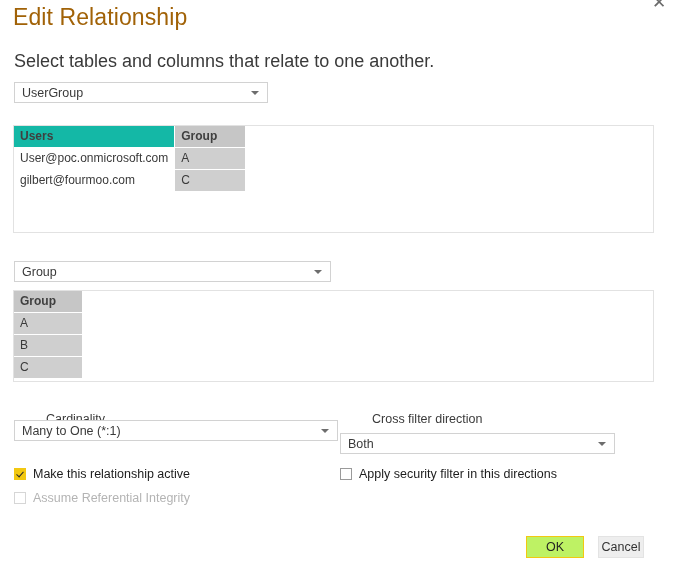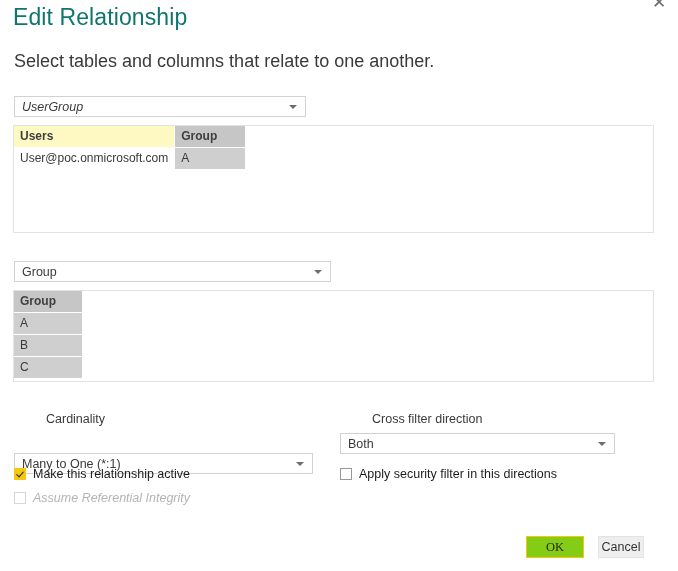--- a/index.html
+++ b/index.html
@@ -31,21 +31,21 @@
     font-family: "Liberation Sans", sans-serif;
   }
 
   
   .dialog-title {
     position: absolute;
     left: 13px;
     top: 4px;
     font-size: 23px;
     font-weight: normal;
-    color: #0f766e;
+    color: #a16207;
     letter-spacing: .1px;
   }
   .dialog-subtitle {
     position: absolute;
     left: 14px;
     top: 51px;
     font-size: 18px;
     color: #3a3a3a;
   }
 
@@ -71,23 +71,23 @@
     position: absolute;
     right: 8px;
     top: 8px;
     width: 0;
     height: 0;
     border-left: 4px solid transparent;
     border-right: 4px solid transparent;
     border-top: 4px solid #6d6d6d;
   }
 
-  #table1-combo { left: 14px; top: 96px; width: 292px; font-style: italic; }
+  #table1-combo { left: 14px; top: 82px; width: 254px; }
   #table2-combo { left: 14px; top: 261px; width: 317px; }
-  #cardinality-combo { left: 14px; top: 453px; width: 299px; }
+  #cardinality-combo { left: 14px; top: 420px; width: 324px; }
   #crossfilter-combo { left: 340px; top: 433px; width: 275px; }
 
   
   .preview-panel {
     position: absolute;
     box-sizing: border-box;
     border: 1px solid #e2e2e2;
     background: #ffffff;
     overflow: hidden;
   }
@@ -107,21 +107,21 @@
     font-size: 12px;
     font-weight: normal;
     white-space: nowrap;
     overflow: hidden;
     border-right: 1px solid #ffffff;
     border-bottom: 1px solid #ffffff;
   }
   .grid th {
     font-weight: bold;
     color: #3f3f3f;
-    background: #fef9c3;
+    background: #14b8a6;
   }
   .grid td {
     color: #3a3a3a;
     background: #ffffff;
   }
   
   .grid th.sel { background: #c6c6c6; color: #3f3f3f; }
   .grid td.sel { background: #cfcfcf; color: #3a3a3a; }
 
   .col-users  { width: 144px; }
@@ -173,21 +173,21 @@
     transform: rotate(42deg);
   }
   .checkrow .ck-label {
     position: absolute;
     left: 19px;
     top: 0;
     line-height: 17px;
   }
   .checkrow.disabled { cursor: default; }
   .checkrow.disabled .box { border-color: #d6d6d6; background: #ffffff; }
-  .checkrow.disabled .ck-label { color: #b4b4b4; font-style: italic; }
+  .checkrow.disabled .ck-label { color: #b4b4b4; }
 
   #chk-active   { left: 14px; top: 466px; }
   #chk-refint   { left: 14px; top: 490px; }
   #chk-security { left: 340px; top: 466px; }
 
   
   .btn {
     position: absolute;
     height: 22px;
     box-sizing: border-box;
@@ -195,24 +195,23 @@
     line-height: 20px;
     text-align: center;
     cursor: pointer;
     border: 1px solid transparent;
     font-family: "Liberation Sans", sans-serif;
   }
   #ok-button {
     left: 526px;
     top: 536px;
     width: 58px;
-    background: #84cc16;
+    background: #bef264;
     color: #252423;
     border-color: #f2c811;
-    font-family: Liberation Serif, serif;
   }
   #cancel-button {
     left: 598px;
     top: 536px;
     width: 46px;
     background: #eeeeee;
     color: #333333;
     border-color: #e3e3e3;
   }
 </style>
@@ -235,20 +234,24 @@
       <tr>
         <th class="col-users">Users</th>
         <th class="col-group sel">Group</th>
       </tr>
     </thead>
     <tbody>
       <tr>
         <td>User@poc.onmicrosoft.com</td>
         <td class="sel">A</td>
       </tr>
+      <tr>
+        <td>gilbert@fourmoo.com</td>
+        <td class="sel">C</td>
+      </tr>
     </tbody>
   </table>
 </div>
 
 <div class="combo" id="table2-combo">
   <span class="combo-value">Group</span>
   <span class="chev"></span>
 </div>
 
 <div class="preview-panel" id="preview2">

